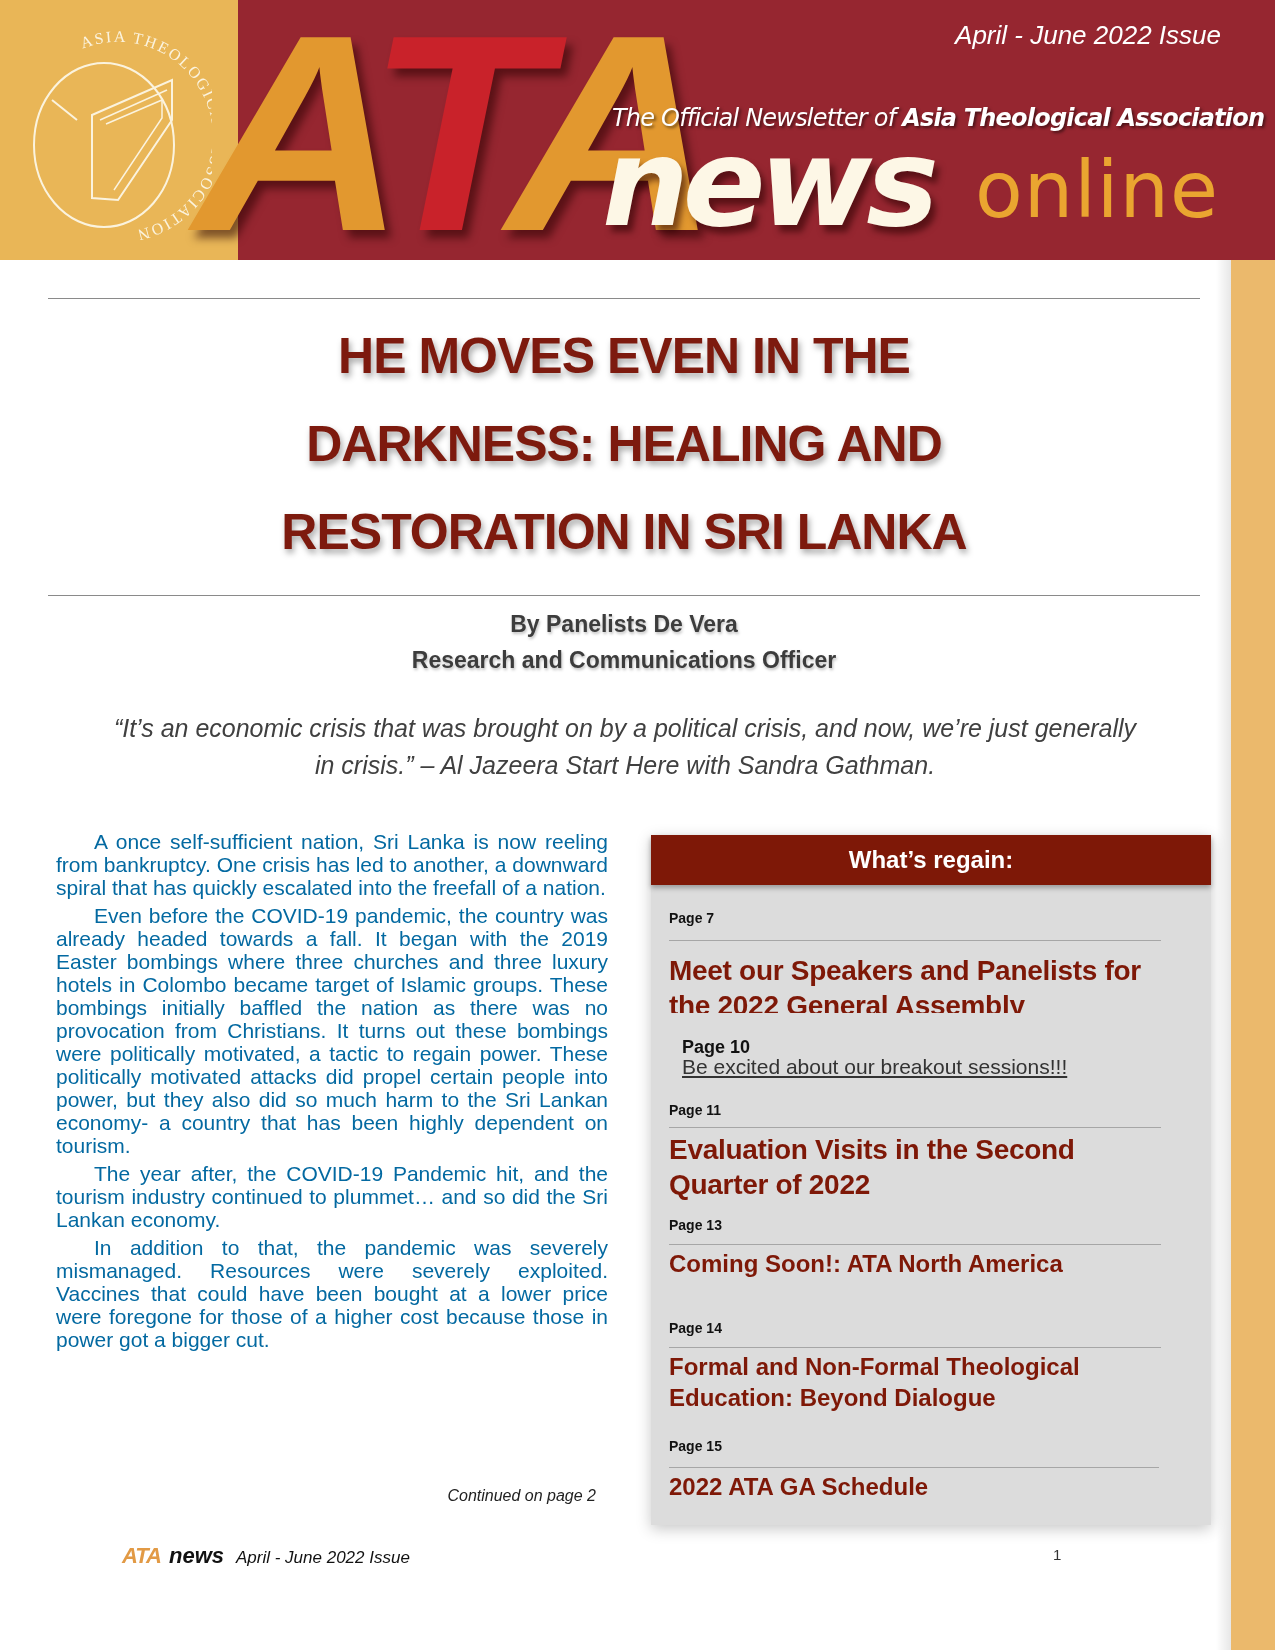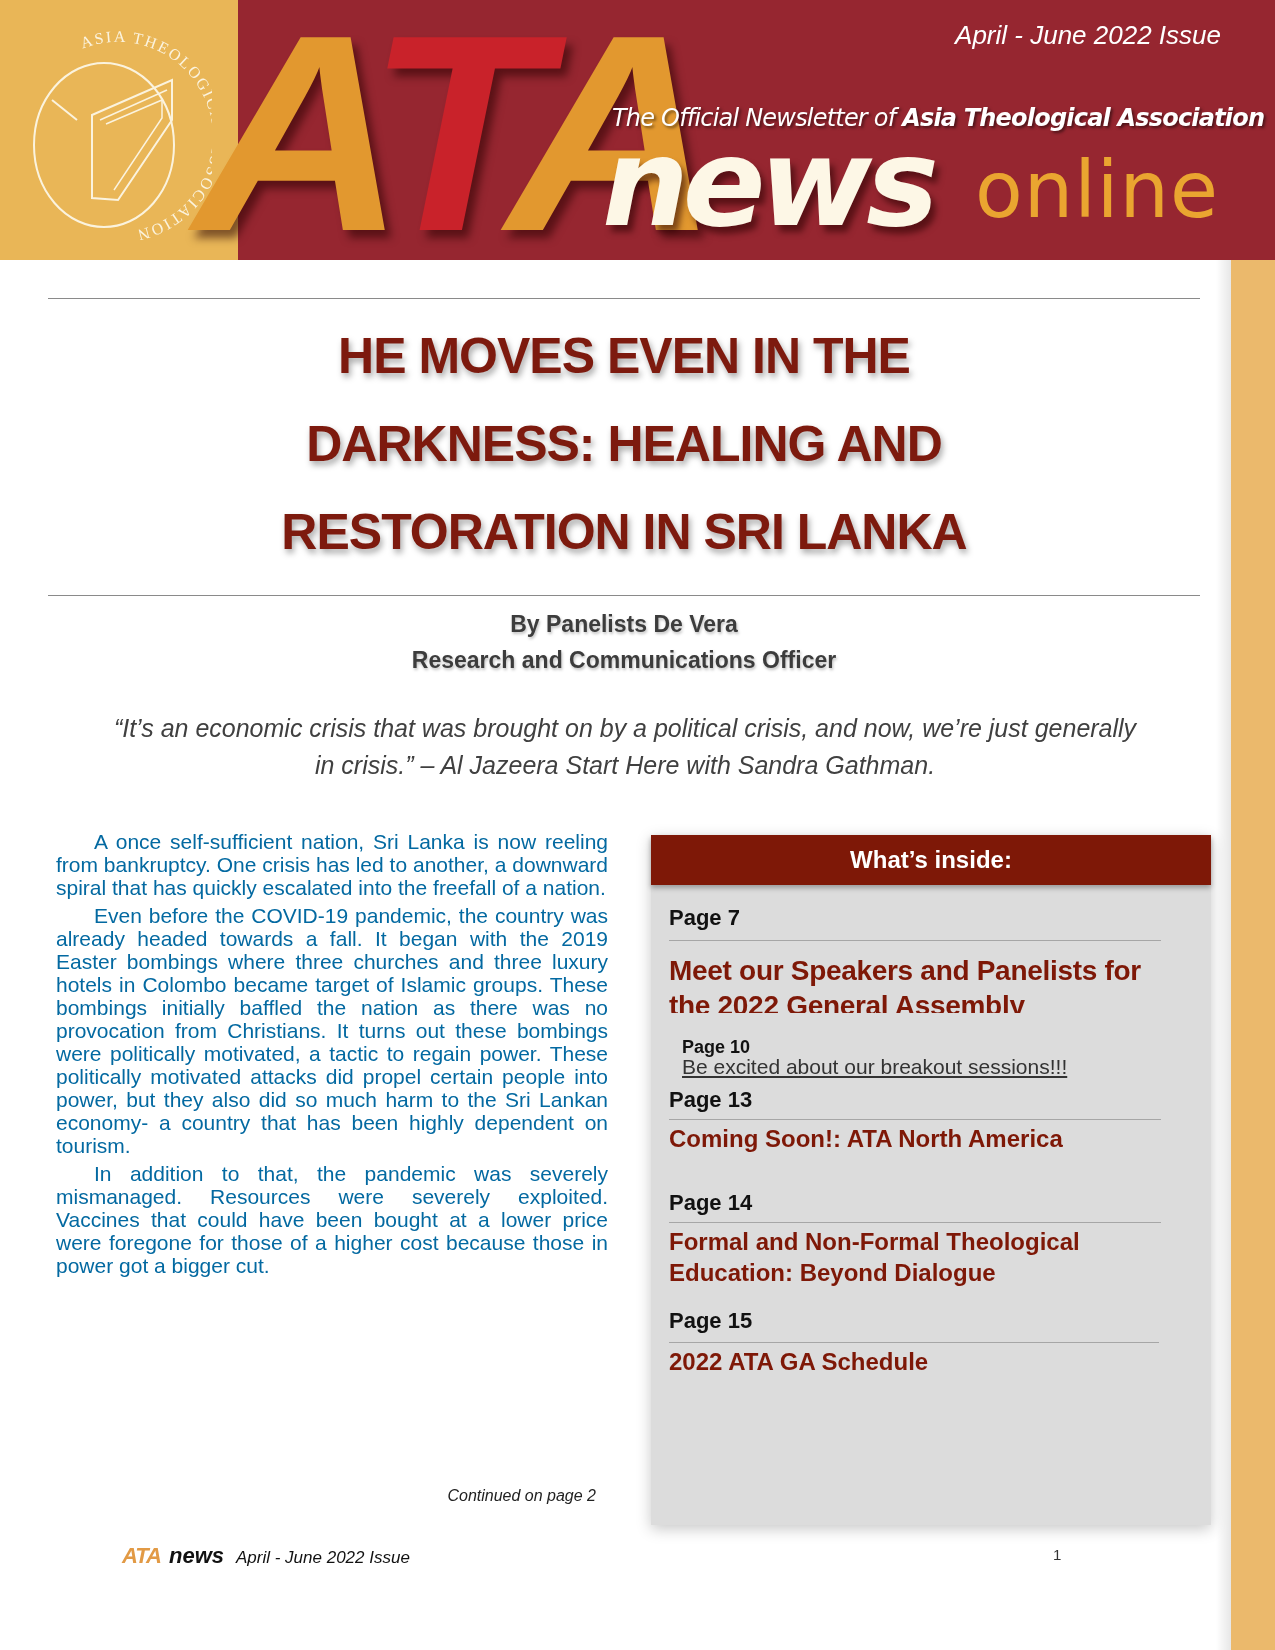--- a/index.html
+++ b/index.html
@@ -72,21 +72,21 @@
       font-style: italic; font-size: 16px; color: #222;
     }
 
     
     .toc { position: absolute; left: 651px; top: 835px; width: 560px; height: 690px;
       background: #dcdcdc; box-shadow: 0 4px 14px rgba(0,0,0,0.22); }
     .toc-header { position: absolute; left: 0; top: 0; width: 560px; height: 50px; background: #7e1807;
       color: #ffffff; font-weight: bold; font-size: 24px; line-height: 50px; text-align: center;
       box-shadow: 0 3px 5px rgba(0,0,0,0.3); }
     .toc-body { position: absolute; left: 18px; top: 50px; width: 495px; }
-    .toc-page { font-weight: bold; font-size: 22px; color: #111; }
+    .toc-page { font-weight: bold; font-size: 14px; color: #111; }
     .toc-rule { height: 1px; background: #a6a6a6; width: 492px; }
     .toc-title { font-weight: bold; color: #7e1807; font-family: "Liberation Sans", sans-serif; }
     .toc-title.big { font-size: 28px; line-height: 35px; letter-spacing: -0.3px; }
     .toc-title.mid { font-size: 24px; line-height: 31px; }
     .toc-sub { margin-left: 13px; }
     .toc-sub .toc-page { font-size: 18px; line-height: 20px; }
     .toc-link { font-size: 21px; line-height: 20px; color: #333; text-decoration: underline; display: block; }
 
     
     .footer { position: absolute; left: 122px; top: 1543px; display: flex; align-items: baseline; gap: 8px; }
@@ -142,39 +142,45 @@
 <div class="byline">
   <div>By Panelists De Vera</div>
   <div>Research and Communications Officer</div>
 </div>
 
 <div class="quote">“It’s an economic crisis that was brought on by a political crisis, and now, we’re just generally in crisis.” – Al Jazeera Start Here with Sandra Gathman.</div>
 
 <div class="body-col">
   <p>A once self-sufficient nation, Sri Lanka is now reeling from bankruptcy. One crisis has led to another, a downward spiral that has quickly escalated into the freefall of a nation.</p>
   <p>Even before the COVID-19 pandemic, the country was already headed towards a fall. It began with the 2019 Easter bombings where three churches and three luxury hotels in Colombo became target of Islamic groups. These bombings initially baffled the nation as there was no provocation from Christians. It turns out these bombings were politically motivated, a tactic to regain power. These politically motivated attacks did propel certain people into power, but they also did so much harm to the Sri Lankan economy- a country that has been highly dependent on tourism.</p>
+  <p>The year after, the COVID-19 Pandemic hit, and the tourism industry continued to plummet… and so did the Sri Lankan economy.</p>
   <p>In addition to that, the pandemic was severely mismanaged. Resources were severely exploited. Vaccines that could have been bought at a lower price were foregone for those of a higher cost because those in power got a bigger cut.</p>
 </div>
 <div class="continued">Continued on page  2</div>
 
 <aside class="toc">
-  <div class="toc-header">What’s inside:</div>
+  <div class="toc-header">What’s regain:</div>
   <div class="toc-body">
 
     <div style="padding-top:21px;">
       <div class="toc-page" style="line-height:24px;">Page 7</div>
       <div class="toc-rule" style="margin-top:10px;"></div>
       <div class="toc-title big" style="margin-top:12px;height:60px;overflow:hidden;">Meet our Speakers and Panelists for the 2022 General Assembly</div>
     </div>
 
     <div class="toc-sub" style="margin-top:24px;">
       <div class="toc-page">Page 10</div>
       <a class="toc-link">Be excited about our breakout sessions!!!</a>
     </div>
 
+    <div style="margin-top:22px;">
+      <div class="toc-page" style="line-height:22px;">Page 11</div>
+      <div class="toc-rule" style="margin-top:6px;"></div>
+      <div class="toc-title big" style="margin-top:4px;">Evaluation Visits in the Second Quarter of 2022</div>
+    </div>
 
     <div style="margin-top:12px;">
       <div class="toc-page" style="line-height:22px;">Page 13</div>
       <div class="toc-rule" style="margin-top:8px;"></div>
       <div class="toc-title mid" style="margin-top:3px;">Coming Soon!: ATA North America</div>
     </div>
 
     <div style="margin-top:38px;">
       <div class="toc-page" style="line-height:22px;">Page 14</div>
       <div class="toc-rule" style="margin-top:8px;"></div>

